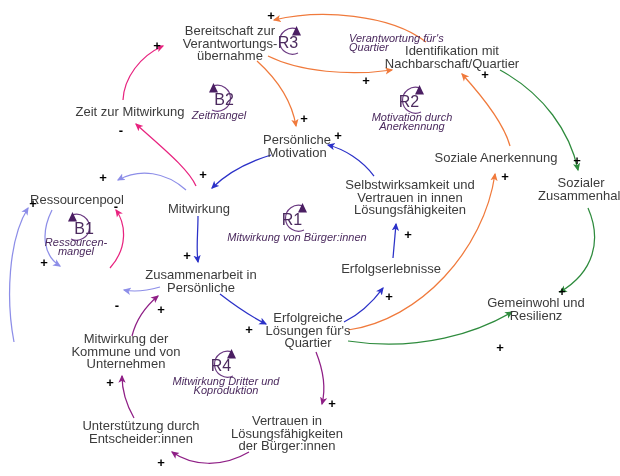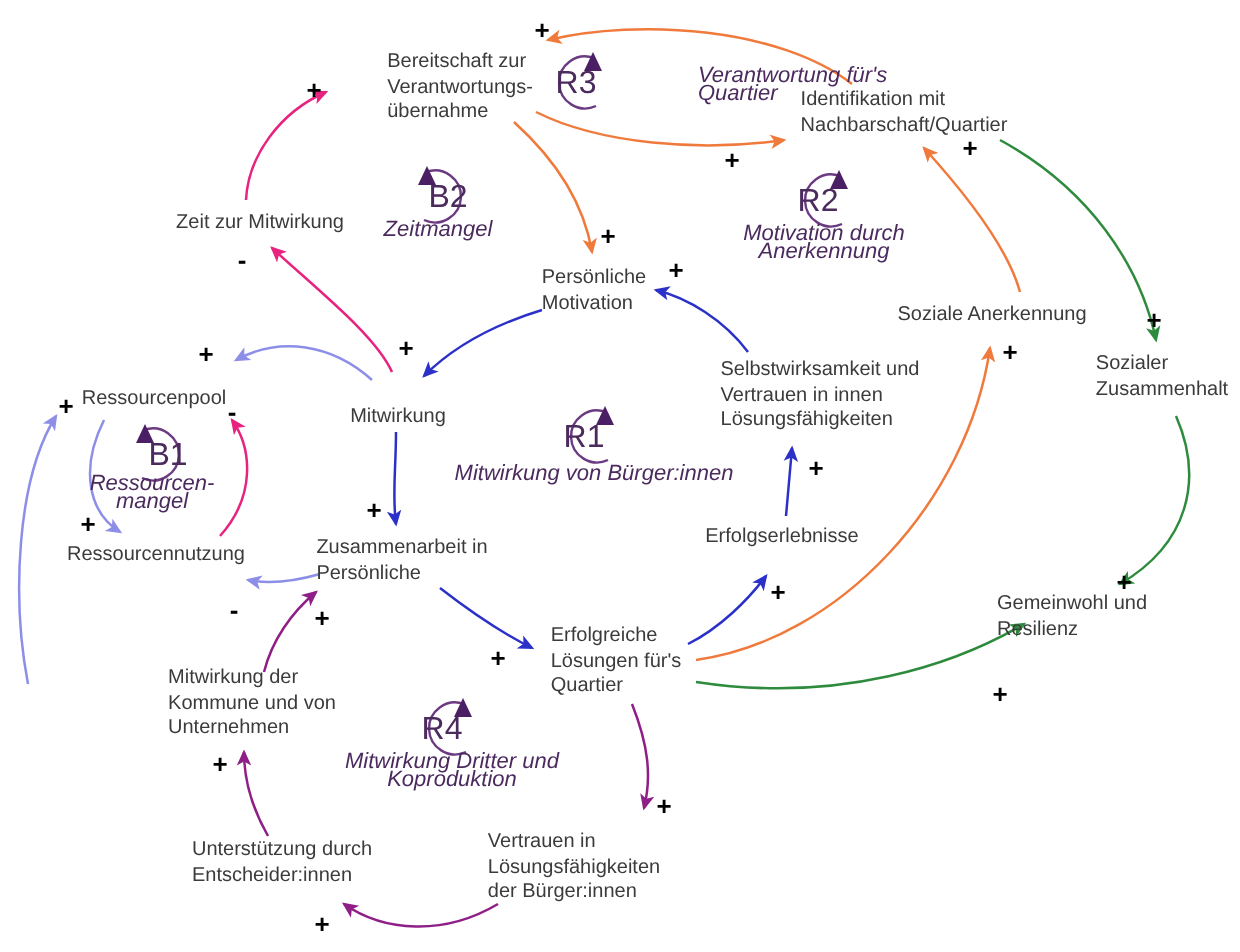--- a/index.html
+++ b/index.html
@@ -1,22 +1,22 @@
 <!DOCTYPE html>
 <html><head>
 <meta charset="utf-8">
 <title>Causal Loop Diagram</title>
 <style>
   html,body{margin:0;padding:0;background:#ffffff;}
   body{width:620px;height:476px;overflow:hidden;
        font-family:"Liberation Sans","DejaVu Sans",sans-serif;}
   #stage{position:relative;width:620px;height:476px;background:#fff;}
   svg#wires{position:absolute;left:0;top:0;width:620px;height:476px;}
-  .node{position:absolute;color:#3b3b3b;font-size:10px;line-height:12.5px;
-        text-align:left;white-space:pre;transform:translate(-50%,-50%);
+  .node{position:absolute;color:#3b3b3b;font-size:13px;line-height:12.5px;
+        text-align:center;white-space:pre;transform:translate(-50%,-50%);
         letter-spacing:0px;}
   .sign{position:absolute;color:#000;font-size:13px;font-weight:bold;
         line-height:13px;transform:translate(-50%,-50%);font-family:"Liberation Sans",sans-serif;}
   .loop{position:absolute;transform:translate(-50%,-50%);}
   .loop .lid{position:absolute;left:50%;top:50%;transform:translate(-50%,-50%);
         color:#4b2a5e;font-size:16px;line-height:11px;}
   .loop .lname{position:absolute;left:50%;top:28px;transform:translateX(-50%);
         color:#4b2a5e;font-size:11px;font-style:italic;line-height:8.5px;
         text-align:center;white-space:pre;}
   .loop svg{position:absolute;left:0;top:0;}
@@ -111,21 +111,20 @@
   <div class="node" style="left:297px;top:146px;">Persönliche
 Motivation</div>
   <div class="node" style="left:581px;top:189px;">Sozialer
 Zusammenhalt</div>
   <div class="node" style="left:496px;top:158px;">Soziale Anerkennung</div>
   <div class="node" style="left:77px;top:200px;">Ressourcenpool</div>
   <div class="node" style="left:199px;top:209px;">Mitwirkung</div>
   <div class="node" style="left:410px;top:198px;">Selbstwirksamkeit und
 Vertrauen in innen
 Lösungsfähigkeiten</div>
-  <div class="node" style="left:78px;top:278px;">Ressourcennutzung</div>
   <div class="node" style="left:391px;top:269px;">Erfolgserlebnisse</div>
   <div class="node" style="left:201px;top:281px;">Zusammenarbeit in
 Persönliche</div>
   <div class="node" style="left:308px;top:331px;">Erfolgreiche
 Lösungen für's
 Quartier</div>
   <div class="node" style="left:536px;top:309px;">Gemeinwohl und
 Resilienz</div>
   <div class="node" style="left:126px;top:352px;">Mitwirkung der
 Kommune und von

